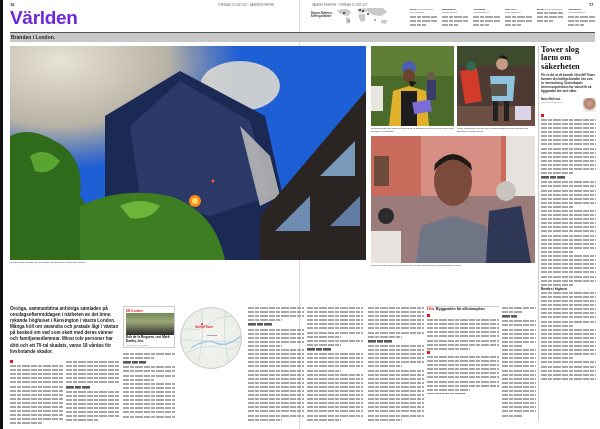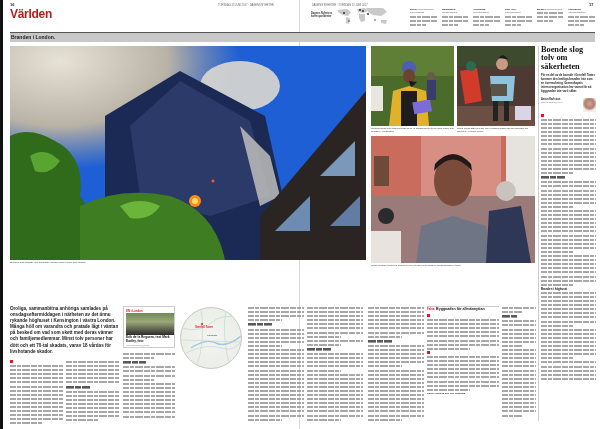--- a/index.html
+++ b/index.html
@@ -7,21 +7,21 @@
   body { font-family: "Liberation Sans", sans-serif; color: #111; }
   .page { position: absolute; left: 0; top: 0; width: 600px; height: 429px; background: #fff; }
   .spread-shadow { position: absolute; left: 0; top: 0; width: 3px; height: 429px; background: #111; }
   .gutter { position: absolute; left: 299px; top: 0; width: 1px; height: 429px; background: #d8d8d8; }
 
   
   .pnum { position: absolute; top: 2px; font-size: 4px; font-weight: bold; color: #222; }
   .pnum.left { left: 10px; }
   .pnum.right { left: 589px; }
   .dateline { position: absolute; top: 4px; font-size: 2.6px; color: #666; white-space: nowrap; }
-  .section-title { position: absolute; left: 10px; top: 7px; font-family: "Liberation Sans", sans-serif; font-weight: bold; font-size: 12px; color: #b91c1c; letter-spacing: -0.3px; }
+  .section-title { position: absolute; left: 10px; top: 7px; font-family: "Liberation Sans", sans-serif; font-weight: bold; font-size: 19px; color: #6d28d9; letter-spacing: -0.3px; }
   .worldmap-box { position: absolute; left: 311px; top: 6px; width: 90px; height: 20px; }
   .worldmap-label { position: absolute; left: 0; top: 6px; font-size: 2.6px; font-weight: bold; line-height: 3.4px; width: 22px; color: #333; }
   .worldmap { position: absolute; left: 24px; top: 0; width: 58px; height: 20px; }
   .briefs { position: absolute; left: 410px; top: 8px; width: 185px; height: 22px; display: flex; gap: 5px; }
   .brief { flex: 1; font-size: 2.4px; line-height: 3.3px; color: #555; overflow: hidden; }
   .brief b { color: #222; }
 
   .topic-bar { position: absolute; left: 10px; top: 32px; width: 585px; height: 10px; background: #c8c8c8; border-top: 1px solid #555; }
   .topic-label { position: absolute; left: 1px; top: 1px; font-size: 5px; font-weight: bold; color: #222; }
 
@@ -270,21 +270,21 @@
   </div>
 
   <div class="col-text" style="left:502px; top:306px; width:34px; height:120px;">
     <div class="line"></div><div class="line short"></div>
     <div class="line bold"></div><div class="line"></div><div class="line"></div><div class="line"></div><div class="line"></div><div class="line"></div><div class="line"></div><div class="line short"></div>
     <div class="line"></div><div class="line"></div><div class="line"></div><div class="line"></div><div class="line"></div><div class="line"></div><div class="line"></div><div class="line"></div><div class="line"></div><div class="line"></div><div class="line"></div><div class="line"></div><div class="line"></div><div class="line"></div><div class="line"></div><div class="line"></div><div class="line short"></div>
   </div>
 
   <div class="sidebar-divider"></div>
   <div class="sidebar-article">
-    <div class="sidebar-head">Boende slog tolv om säkerheten</div>
+    <div class="sidebar-head">Tower slog larm om säkerheten</div>
     <div class="sidebar-ingress">För en del av de boende i Grenfell Tower kommer den kraftiga branden inte som en överraskning. Grannskapets intresseorganisation har varnat för att byggnaden inte varit säker.</div>
     <div class="sidebar-byline">
       <div class="sidebar-byline-names">
         <div>Anton Karlsson</div>
         <span>anton.karlsson@dn.se</span>
       </div>
       <div class="sidebar-avatar"></div>
     </div>
     <div class="col-text" style="position:relative; width:55px; height:268px; margin-top:2px;">
       <span class="lead-square"></span>

